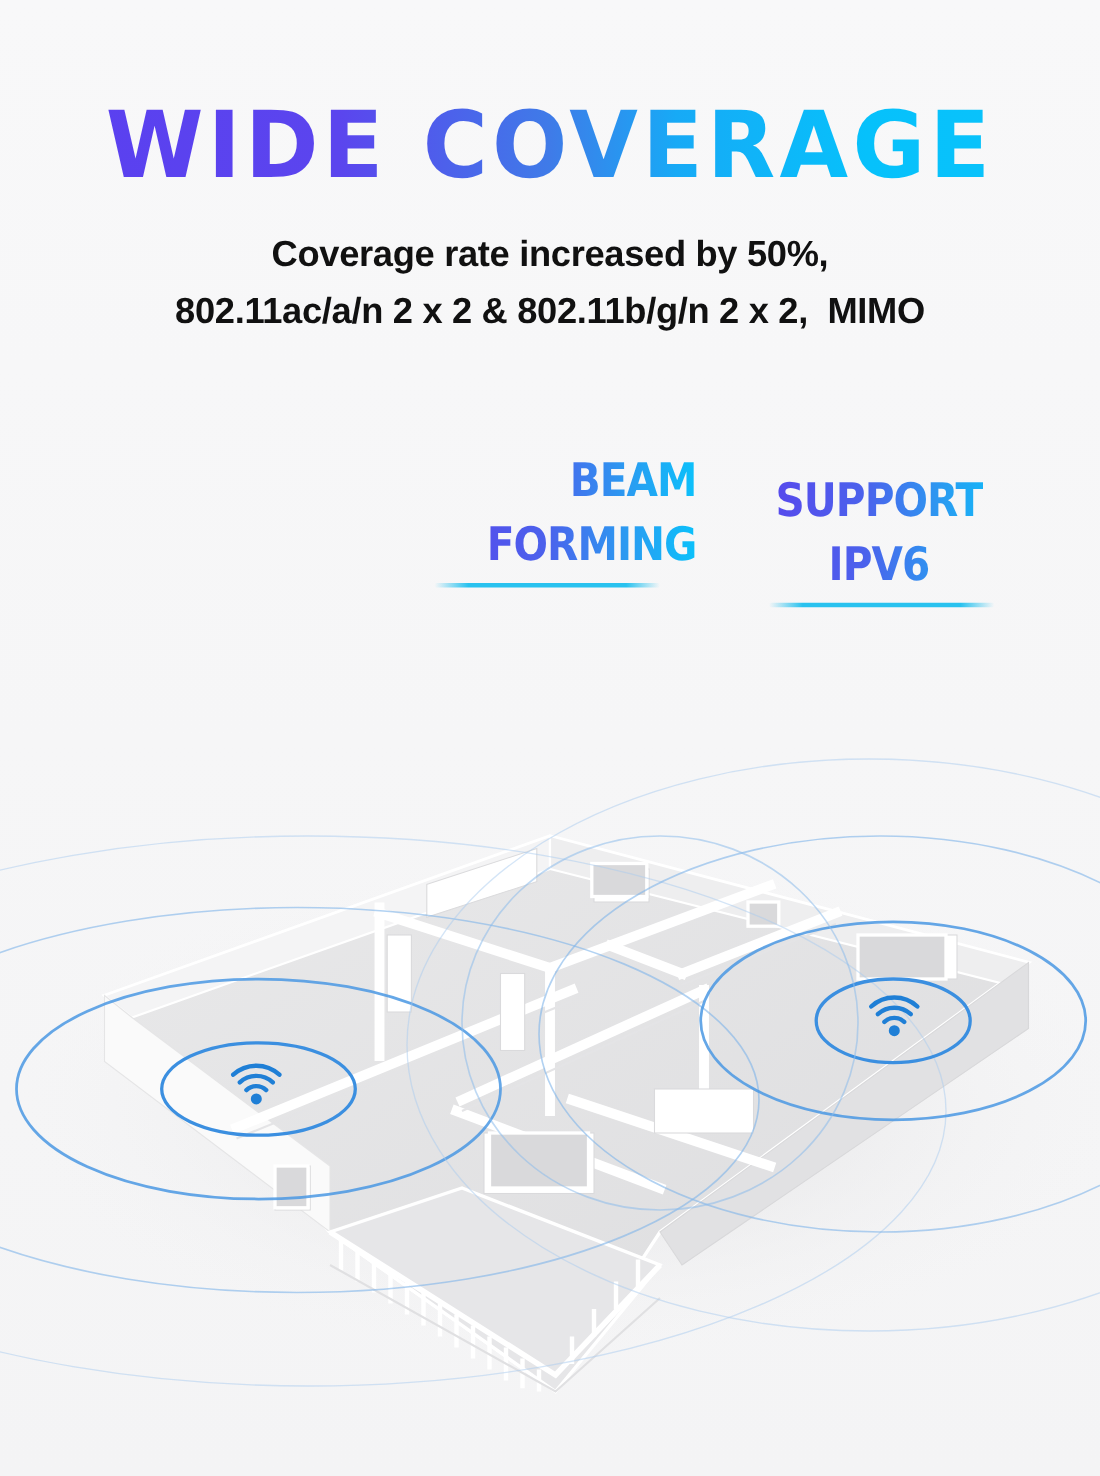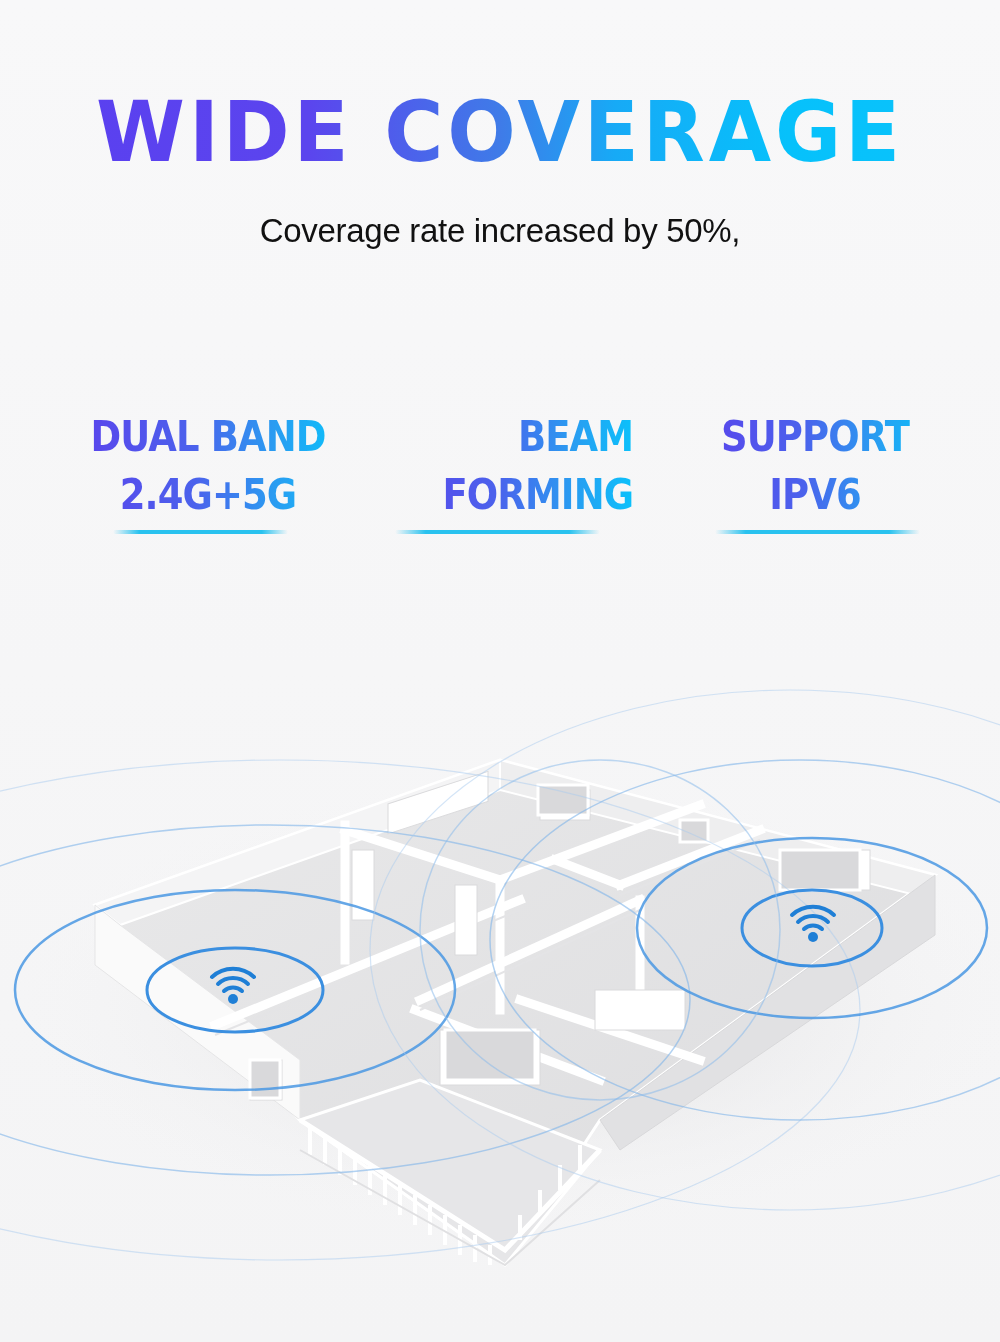--- a/index.html
+++ b/index.html
@@ -18,62 +18,58 @@
       background: linear-gradient(90deg, #5a3ff0 0%, #5b45ee 30%, #3f7be8 50%, #17aaf6 62%, #06c1fb 80%, #0bc3fb 100%);
       -webkit-background-clip: text; background-clip: text; color: transparent;
       transform: scaleX(0.96);
     }
 
     .subtitle {
       position: absolute; left: 0; top: 205px; width: 1000px; text-align: center;
       font-family: "Liberation Sans", sans-serif; font-size: 33px; color: #111;
       line-height: 52px; letter-spacing: -0.3px;
     }
-    .subtitle div { white-space: pre; }
+    .subtitle div { white-space: pre; font-weight: bold; }
 
     .features { position: absolute; top: 408px; left: 0; width: 1000px; height: 140px; }
     .feature { position: absolute; top: 0; text-align: center; }
     .feature .line1, .feature .line2 {
       font-family: "DejaVu Sans", sans-serif; font-weight: bold; font-size: 42px;
       line-height: 58px; letter-spacing: -1px;
       background: linear-gradient(90deg, #5a43ec 0%, #4b62ec 45%, #2a9cf1 75%, #0bc1fb 100%);
       -webkit-background-clip: text; background-clip: text; color: transparent;
       transform: scaleX(0.88); display: block; white-space: nowrap;
     }
     .feature .underline {
       position: absolute; height: 4px; border-radius: 2px;
       background: linear-gradient(90deg, rgba(40,190,240,0) 0%, #29c2ef 15%, #29c2ef 85%, rgba(40,190,240,0) 100%);
     }
     .f1 { left: 58px; width: 300px; }
     .f2 { left: 370px; width: 280px; text-align: right; }
-    .f3 { left: 680px; width: 270px; }
+    .f3 { left: 664px; width: 270px; margin-top: 18px; }
     .f1 .underline { top: 122px; left: 55px; width: 175px; }
     .f2 .underline { top: 122px; left: 25px; width: 205px; }
     .f3 .underline { top: 122px; left: 35px; width: 205px; }
 
     .scene { position: absolute; left: 0; top: 560px; width: 1000px; height: 782px; }
     .scene svg { position: absolute; left: 0; top: 0; }
   </style>
 </head>
 <body>
 
 <div class="page">
 
   <div class="headline">WIDE COVERAGE</div>
 
   <div class="subtitle">
     <div>Coverage rate increased by 50%,</div>
+    <div>802.11ac/a/n 2 x 2 &amp; 802.11b/g/n 2 x 2,  MIMO</div>
   </div>
 
   <div class="features">
-    <div class="feature f1">
-      <span class="line1">DUAL BAND</span>
-      <span class="line2">2.4G+5G</span>
-      <div class="underline"></div>
-    </div>
     <div class="feature f2">
       <span class="line1">BEAM</span>
       <span class="line2">FORMING</span>
       <div class="underline"></div>
     </div>
     <div class="feature f3">
       <span class="line1">SUPPORT</span>
       <span class="line2">IPV6</span>
       <div class="underline"></div>
     </div>

